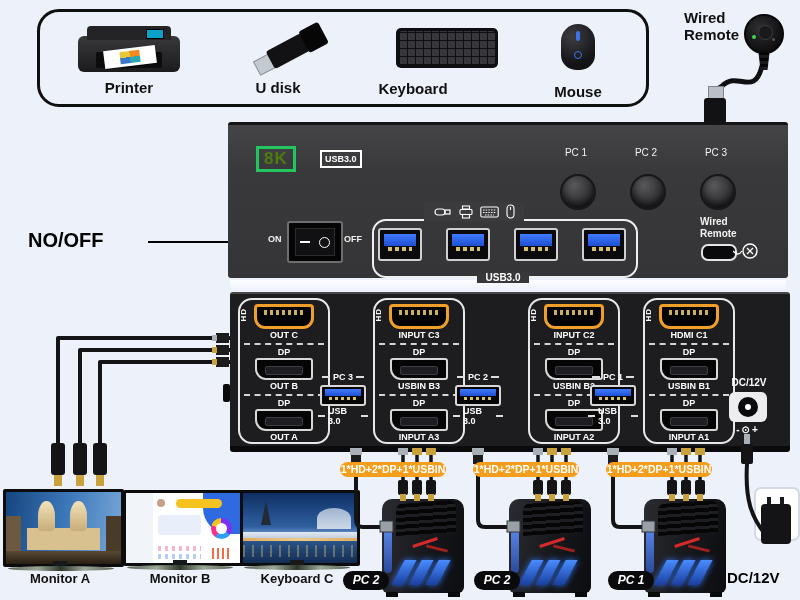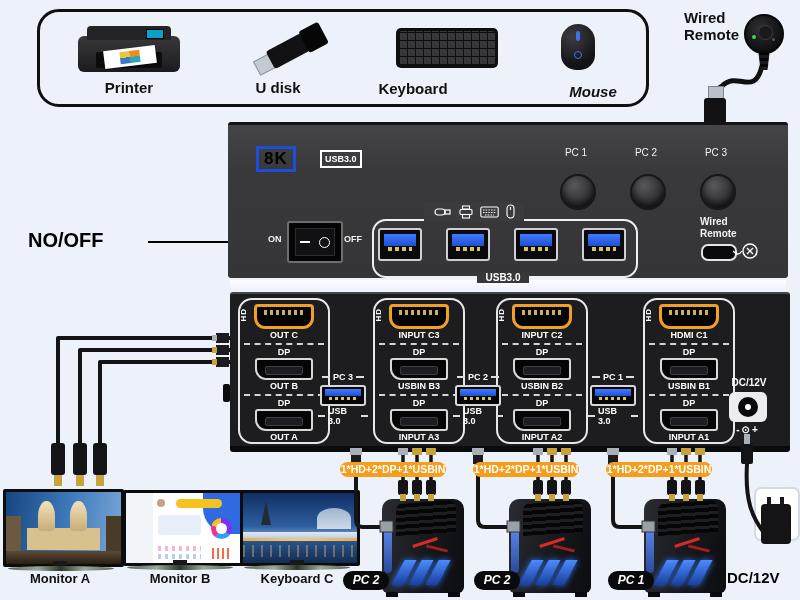--- a/index.html
+++ b/index.html
@@ -55,21 +55,21 @@
   .note{left:5px;top:119px;width:216px;height:90px;background:#F59B1E;border-radius:10px;
         color:#fff;font-size:12.6px;line-height:1.36;padding:7px 9px;box-sizing:border-box;}
 
   .no-off{left:28px;top:229px;font-size:20px;font-weight:bold;color:#000;}
   .no-off-line{left:148px;top:241px;width:139px;height:0;border-top:2.5px solid #000;}
 
   
   .dev-front{left:228px;top:122px;width:560px;height:156px;border-radius:3px;
              background:linear-gradient(#454548,#39393b 30%,#353537);border-top:3px solid #151517;box-sizing:border-box;}
   .reflect{left:230px;top:280px;width:556px;height:11px;background:linear-gradient(#fdfdff,#EDF1FA);}
-  .badge8k{left:256px;top:146px;border:3px solid #1d4ed8;color:#000000;font-size:17px;font-weight:bold;
+  .badge8k{left:256px;top:146px;border:3px solid #22c55e;color:#4d7c0f;font-size:17px;font-weight:bold;
            padding:0 5px;letter-spacing:1px;}
   .badgeusb{left:320px;top:150px;border:2px solid #fff;color:#fff;font-size:9px;font-weight:bold;padding:2px 3px;}
   .pc-lab{width:40px;text-align:center;color:#f2f2f2;font-size:10px;}
   .knob{width:32px;height:32px;border-radius:50%;border:2px solid #17171a;
         background:radial-gradient(circle at 38% 30%,#59595c,#3a3a3d 45%,#232326 78%);
         box-shadow:inset 0 -4px 6px rgba(0,0,0,.55);}
   .sw-on,.sw-off{color:#f2f2f2;font-size:9px;font-weight:bold;}
   .sw-bezel{left:287px;top:221px;width:52px;height:38px;background:#050506;border:2px solid #6e6e70;border-radius:3px;}
   .sw-rocker{left:6px;top:5px;width:38px;height:26px;background:#111114;border:1px solid #2c2c2e;display:flex;}
   .sw-dash{margin:auto;width:10px;height:2px;background:#fff;}
@@ -206,21 +206,21 @@
 
   <div class="ab kb">
       <div class="kb-keys"></div>
     </div>
   <div class="ab peri-label" style="left:378px;top:80px;width:70px;">Keyboard</div>
 
   <div class="ab ms">
     <div class="ab ms-wheel"></div>
       <div class="ab ms-logo"></div>
   </div>
-  <div class="ab peri-label" style="left:558px;top:83px;width:70px;font-style:italic;">Mouse</div>
+  <div class="ab peri-label" style="left:543px;top:83px;width:70px;">Mouse</div>
 
   <div class="ab rm-label pre">Wired
 Remote</div>
   <div class="ab rm-head">
     <div class="ab rm-btn"></div>
       <div class="ab rm-green"></div>
       <div class="ab rm-dot"></div>
   </div>
   <div class="ab rm-tail"></div>
   <div class="ab rm-usb-tip"></div>
@@ -343,21 +343,21 @@
       </div>
     <div class="plabel">USBIN B3</div>
     <div class="pdash"></div>
     <div class="plabel">DP</div>
     <div class="dp">
         <div class="dp-slot"></div>
       </div>
     <div class="plabel">INPUT A3</div>
   </div>
 
-  <div class="ab pgroup" style="left:496px;">
+  <div class="ab pgroup" style="left:528px;">
     <div class="hd-vert">HD</div>
     <div class="hdmi">
         <div class="hdmi-pins"></div>
       </div>
     <div class="plabel">INPUT C2</div>
     <div class="pdash"></div>
     <div class="plabel">DP</div>
     <div class="dp">
         <div class="dp-slot"></div>
       </div>

